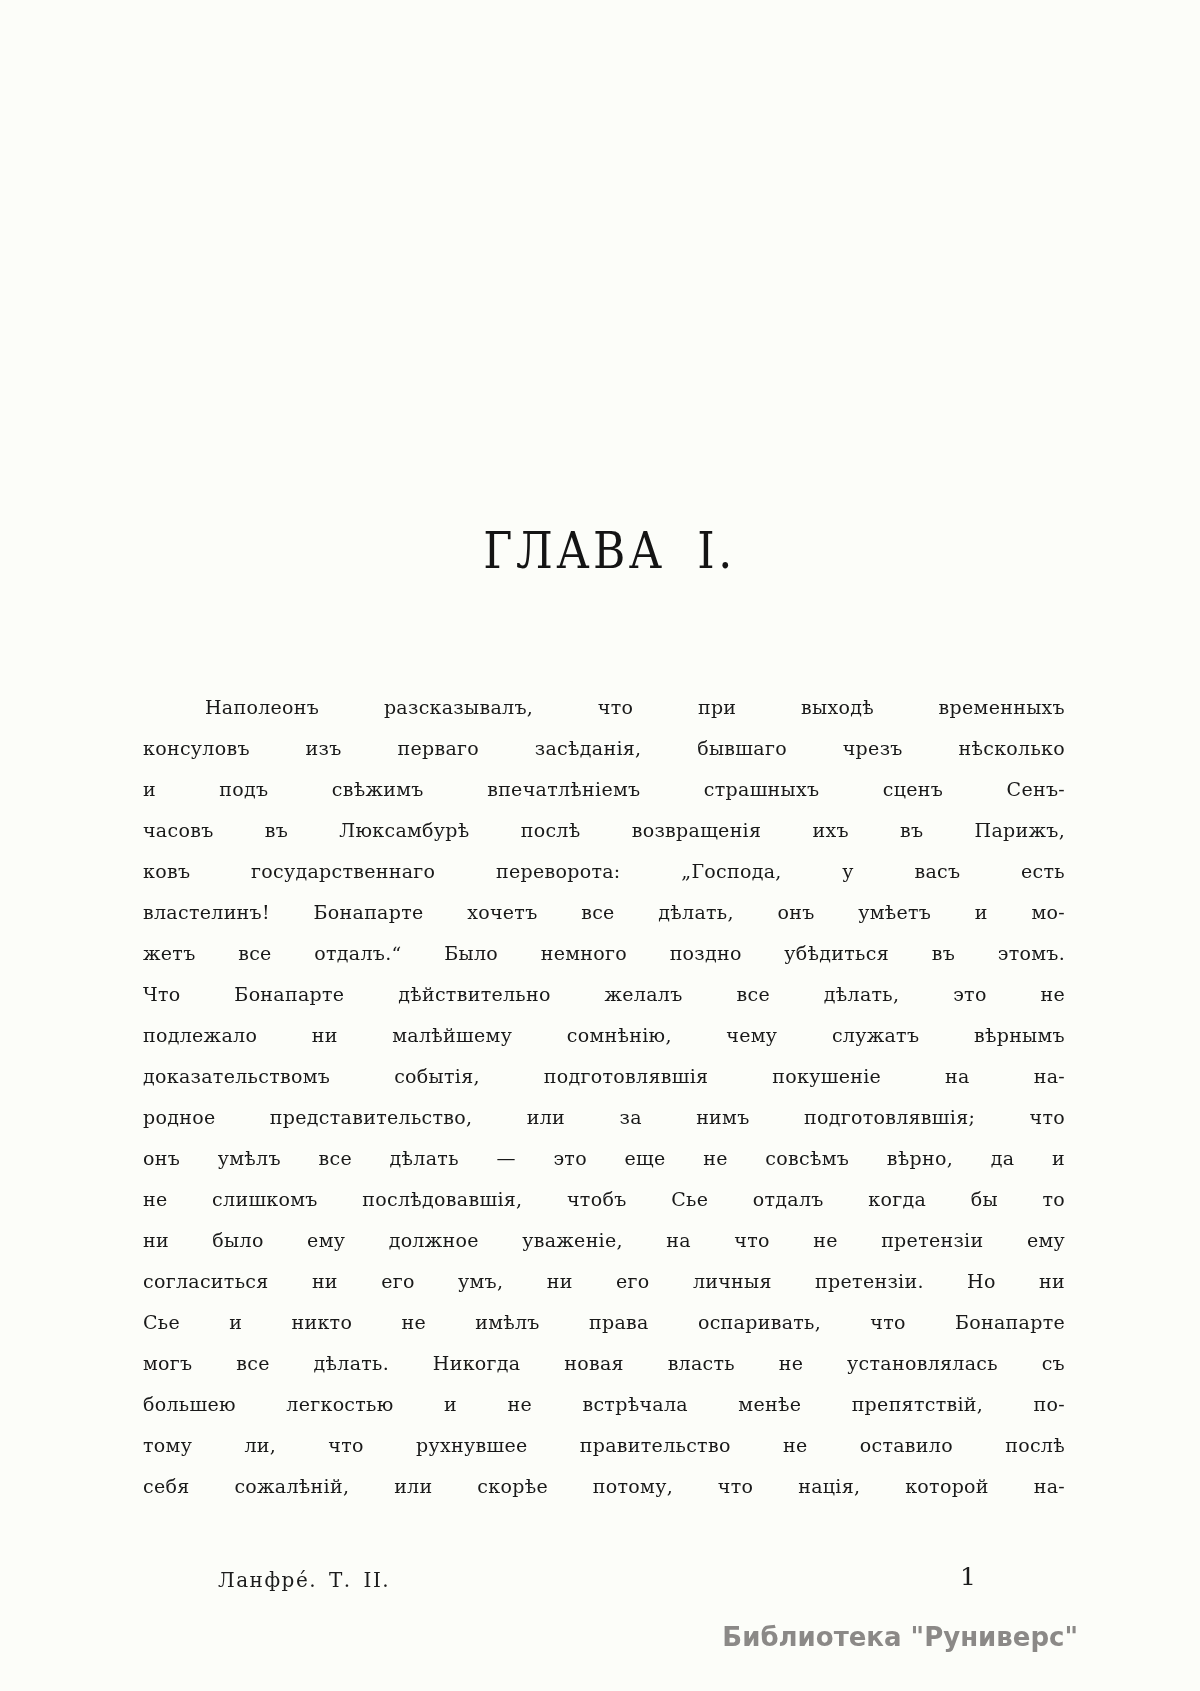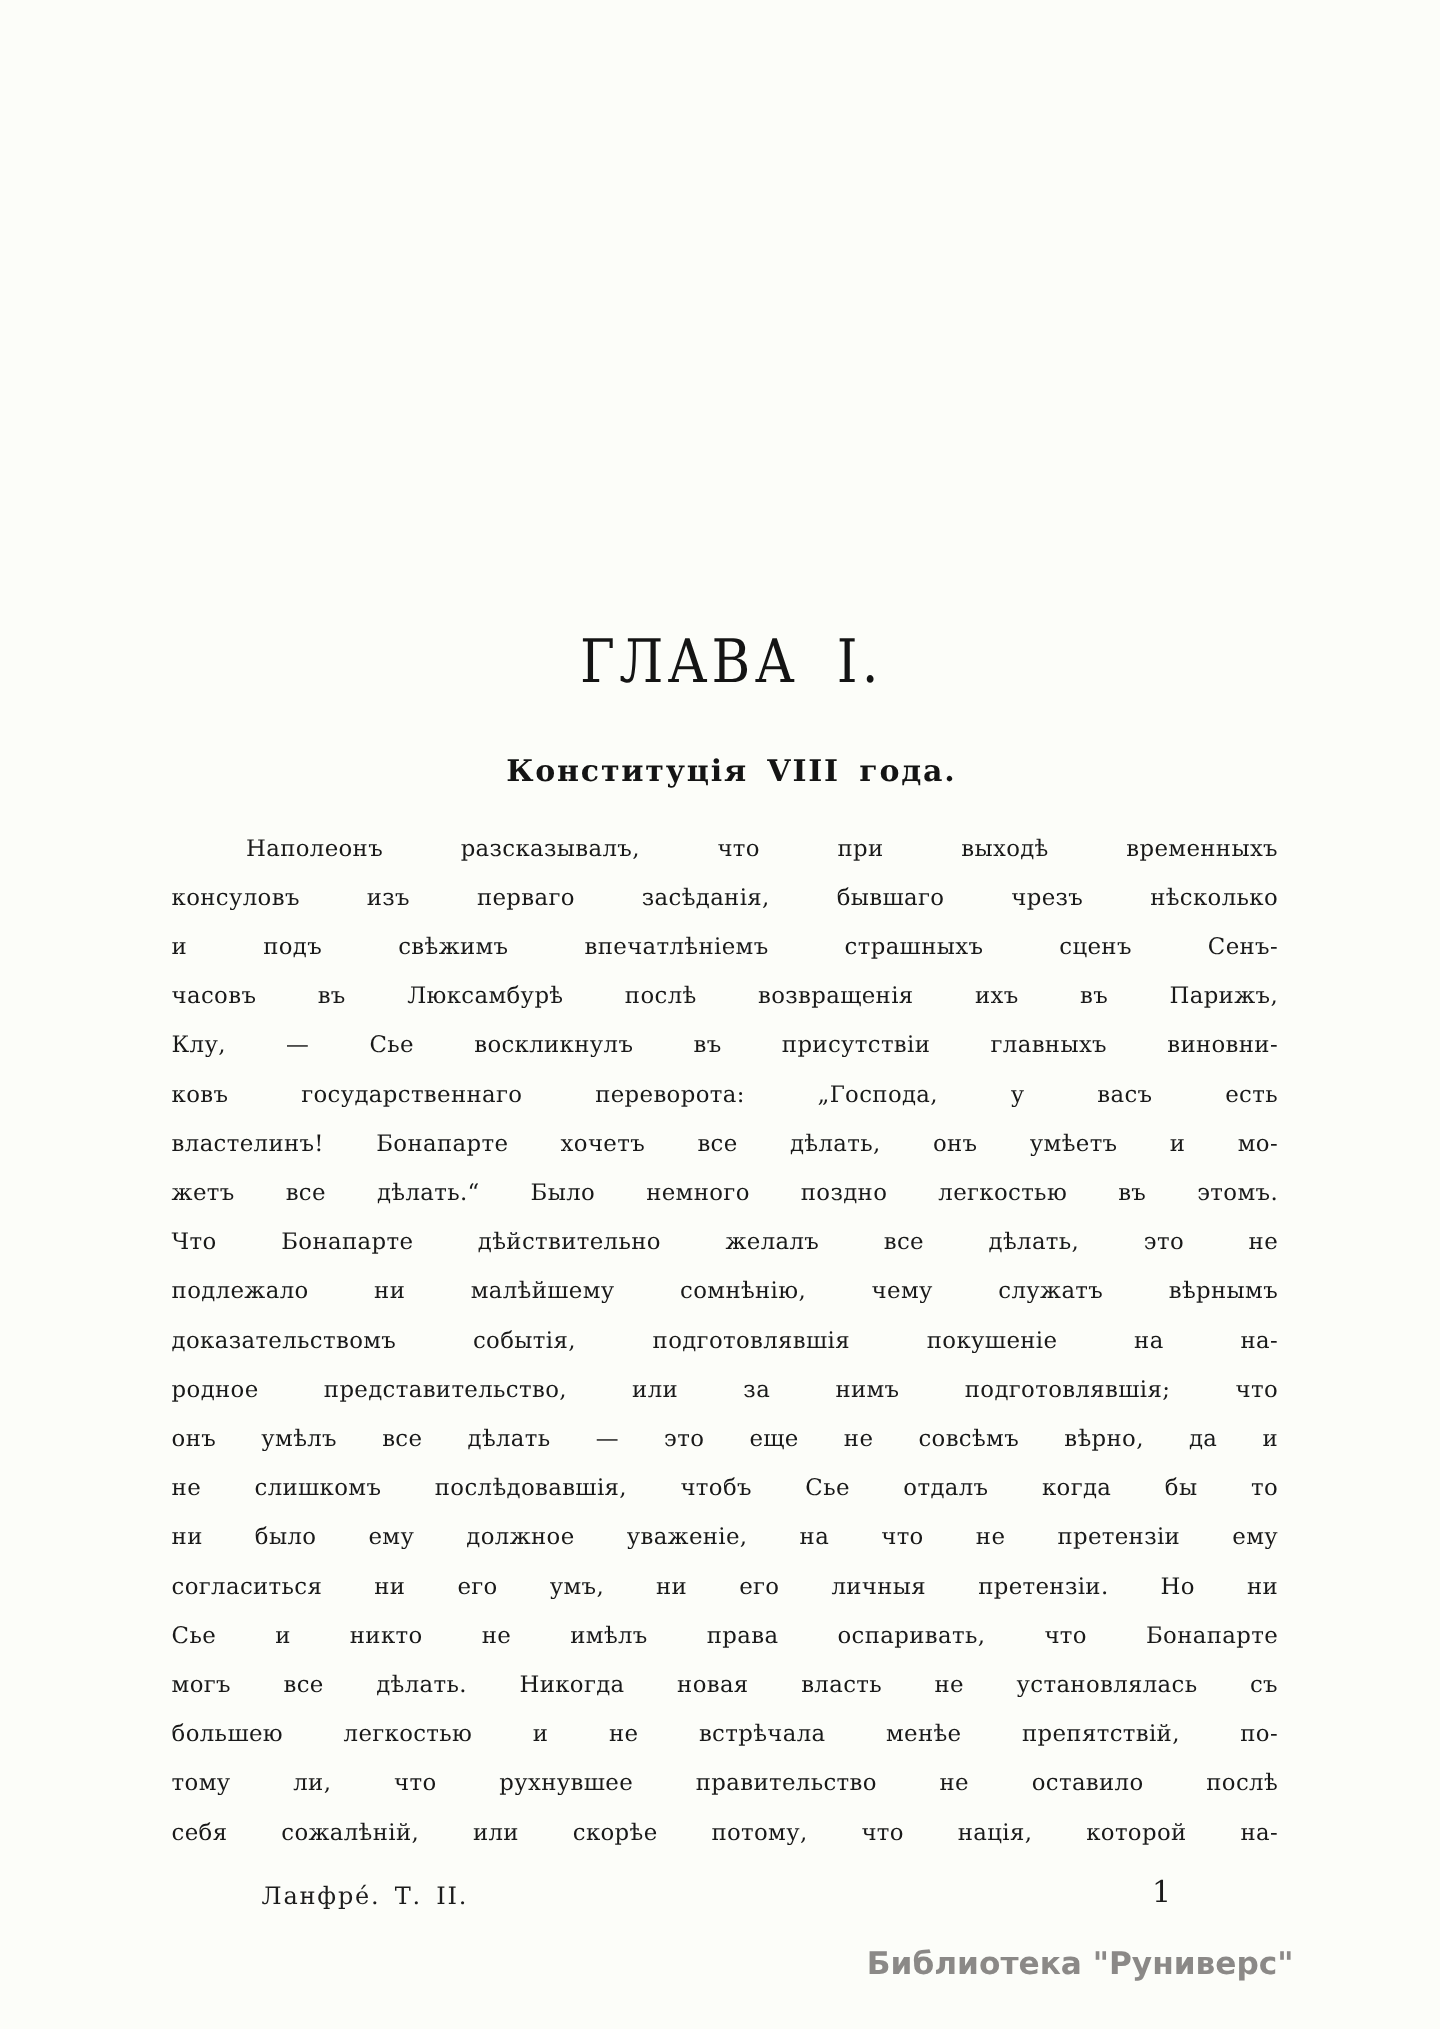--- a/index.html
+++ b/index.html
@@ -91,31 +91,29 @@
     color: #8b8987;
   }
 </style>
 </head>
 <body>
 
 <div class="page">
 
   <h1 class="chapter-title">ГЛАВА I.</h1>
 
-  <h2 class="section-title">Конституція VIII года.</h2>
 
   <div class="text-block">
     <div class="text-line indent">Наполеонъ разсказывалъ, что при выходѣ временныхъ</div>
     <div class="text-line">консуловъ изъ перваго засѣданія, бывшаго чрезъ нѣсколько</div>
     <div class="text-line">и подъ свѣжимъ впечатлѣніемъ страшныхъ сценъ Сенъ-</div>
     <div class="text-line">часовъ въ Люксамбурѣ послѣ возвращенія ихъ въ Парижъ,</div>
-    <div class="text-line">Клу, — Сье воскликнулъ въ присутствіи главныхъ виновни-</div>
     <div class="text-line">ковъ государственнаго переворота: „Господа, у васъ есть</div>
     <div class="text-line">властелинъ! Бонапарте хочетъ все дѣлать, онъ умѣетъ и мо-</div>
-    <div class="text-line">жетъ все дѣлать.“ Было немного поздно легкостью въ этомъ.</div>
+    <div class="text-line">жетъ все отдалъ.“ Было немного поздно убѣдиться въ этомъ.</div>
     <div class="text-line">Что Бонапарте дѣйствительно желалъ все дѣлать, это не</div>
     <div class="text-line">подлежало ни малѣйшему сомнѣнію, чему служатъ вѣрнымъ</div>
     <div class="text-line">доказательствомъ событія, подготовлявшія покушеніе на на-</div>
     <div class="text-line">родное представительство, или за нимъ подготовлявшія; что</div>
     <div class="text-line">онъ умѣлъ все дѣлать — это еще не совсѣмъ вѣрно, да и</div>
     <div class="text-line">не слишкомъ послѣдовавшія, чтобъ Сье отдалъ когда бы то</div>
     <div class="text-line">ни было ему должное уваженіе, на что не претензіи ему</div>
     <div class="text-line">согласиться ни его умъ, ни его личныя претензіи. Но ни</div>
     <div class="text-line">Сье и никто не имѣлъ права оспаривать, что Бонапарте</div>
     <div class="text-line">могъ все дѣлать. Никогда новая власть не установлялась съ</div>

